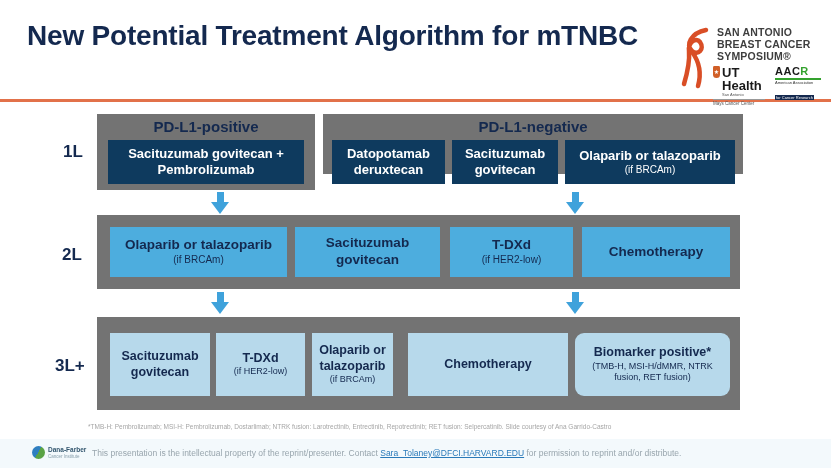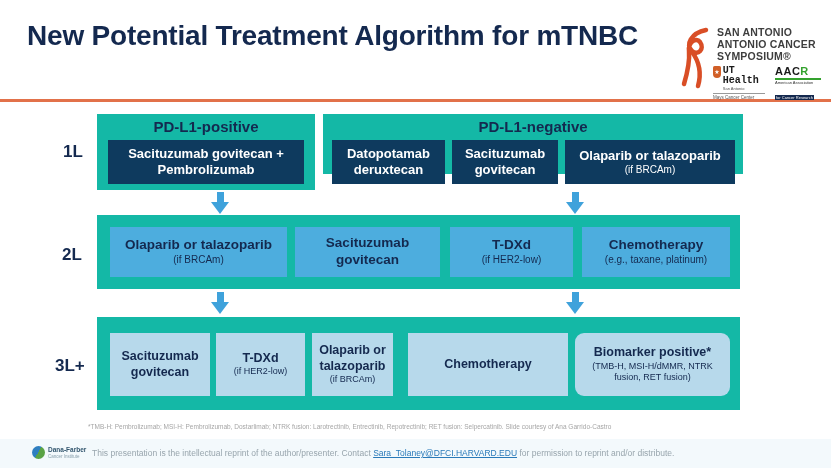--- a/index.html
+++ b/index.html
@@ -15,33 +15,33 @@
   }
   .rule { position:absolute; left:0; top:99px; width:831px; height:3px; background:#e2714a; }
 
   .sabcs { position:absolute; left:681px; top:16px; width:145px; }
   .sabcs-ribbon { position:absolute; left:0; top:10px; }
   .sabcs-text { position:absolute; left:36px; top:11px; color:#3e3e3e; font-size:10.5px; font-weight:700; line-height:1.12; letter-spacing:0.2px; white-space:nowrap; }
   .partner-logos { position:absolute; left:713px; top:66px; display:flex; gap:10px; align-items:flex-start; }
   .ut { width:52px; }
   .ut-top { display:flex; gap:2px; align-items:flex-start; }
   .ut-shield { width:10px; height:12px; background:#d15f27; border-radius:2px 2px 5px 5px; color:#fff; font-size:6px; line-height:12px; text-align:center; }
-  .ut-name { font-size:10px; font-weight:bold; color:#1a1a1a; line-height:1;font-family:Liberation Mono, monospace; }
+  .ut-name { font-size:13px; font-weight:bold; color:#1a1a1a; line-height:1; }
   .ut-city { font-size:4px; color:#555; }
   .ut-center { font-size:4.5px; color:#555; border-top:1px solid #999; margin-top:2px; padding-top:1px; white-space:nowrap; }
   .aacr { width:46px; }
   .aacr-word { font-size:11px; font-weight:800; color:#1a1a1a; line-height:1; letter-spacing:0.5px; }
   .aacr-word .r { color:#34a22e; }
   .aacr-bar { height:1.5px; background:#34a22e; margin:1px 0 1px 0; }
   .aacr-sub { font-size:4px; color:#333; line-height:1.2; }
   .aacr-sub2 { font-size:4px; color:#fff; background:#14294f; display:inline-block; padding:0 1px; line-height:1.3; }
 
   
   .row-label { position:absolute; font-size:17px; font-weight:bold; color:#14294f; }
-  .panel { position:absolute; background:#14b8a6; }
+  .panel { position:absolute; background:#737373; }
   .panel-header { text-align:center; font-size:15px; font-weight:bold; color:#14294f; padding-top:4px; }
   .fbox { position:absolute; display:flex; flex-direction:column; justify-content:center; text-align:center; padding:0 4px; box-sizing:border-box; }
   .dark  { background:#0e3a5e; color:#ffffff; }
   .mid   { background:#4dadde; color:#14294f; }
   .pale  { background:#b7d9eb; color:#14294f; }
   .fbox .t  { font-weight:bold; line-height:1.25; }
   .dark .t  { font-size:13px; }
   .dark .s  { font-size:10px; line-height:1.2; }
   .mid  .t  { font-size:13.5px; }
   .mid  .s  { font-size:10px; line-height:1.25; }
@@ -70,21 +70,21 @@
   <div class="title">New Potential Treatment Algorithm for mTNBC</div>
   <div class="rule"></div>
 
   <div class="sabcs">
     <svg class="sabcs-ribbon" width="34" height="64" viewBox="0 0 34 64">
       <path d="M25,4 C10,7 4,19 11,25 C17,30 24,23 19,16 C15,11 7,16 8,25 C9,37 6,48 3,58" fill="none" stroke="#d94e26" stroke-width="4.5" stroke-linecap="round"></path>
       <path d="M11,26 C17,34 21,46 17,60" fill="none" stroke="#d94e26" stroke-width="4.5" stroke-linecap="round"></path>
     </svg>
     <div class="sabcs-text">
       <div>SAN ANTONIO</div>
-      <div>ANTONIO CANCER</div>
+      <div>BREAST CANCER</div>
       <div>SYMPOSIUM®</div>
     </div>
   </div>
 
   <div class="partner-logos">
     <div class="ut">
       <div class="ut-top">
         <div class="ut-shield">★</div>
         <div>
           <div class="ut-name">UT Health</div>
@@ -142,21 +142,20 @@
     </div>
     <div class="fbox mid" style="left:198px; top:12px; width:145px; height:50px;">
       <div class="t">Sacituzumab govitecan</div>
     </div>
     <div class="fbox mid" style="left:353px; top:12px; width:123px; height:50px;">
       <div class="t">T-DXd</div>
       <div class="s">(if HER2-low)</div>
     </div>
     <div class="fbox mid" style="left:485px; top:12px; width:148px; height:50px;">
       <div class="t">Chemotherapy</div>
-      <div class="s">(e.g., taxane, platinum)</div>
     </div>
   </div>
 
   <div class="arrow" style="left:211px; top:292px;">
       <div class="shaft"></div>
       <div class="head"></div>
     </div>
   <div class="arrow" style="left:566px; top:292px;">
       <div class="shaft"></div>
       <div class="head"></div>
@@ -186,16 +185,16 @@
   <div class="footnote">*TMB-H: Pembrolizumab; MSI-H: Pembrolizumab, Dostarlimab; NTRK fusion: Larotrectinib, Entrectinib, Repotrectinib; RET fusion: Selpercatinib. Slide courtesy of Ana Garrido-Castro</div>
 
   <div class="footer">
     <div class="df-logo">
       <div class="df-circle"></div>
       <div>
         <div class="df-name">Dana-Farber</div>
         <div class="df-sub">Cancer Institute</div>
       </div>
     </div>
-    <div class="footer-text"><span>This presentation is the intellectual reprint of the author/presenter. Contact </span><a href="#">Sara_Tolaney@DFCI.HARVARD.EDU</a><span> for permission to reprint and/or distribute.</span></div>
+    <div class="footer-text"><span>This presentation is the intellectual property of the reprint/presenter. Contact </span><a href="#">Sara_Tolaney@DFCI.HARVARD.EDU</a><span> for permission to reprint and/or distribute.</span></div>
   </div>
 
 </div>
 
 </body></html>

